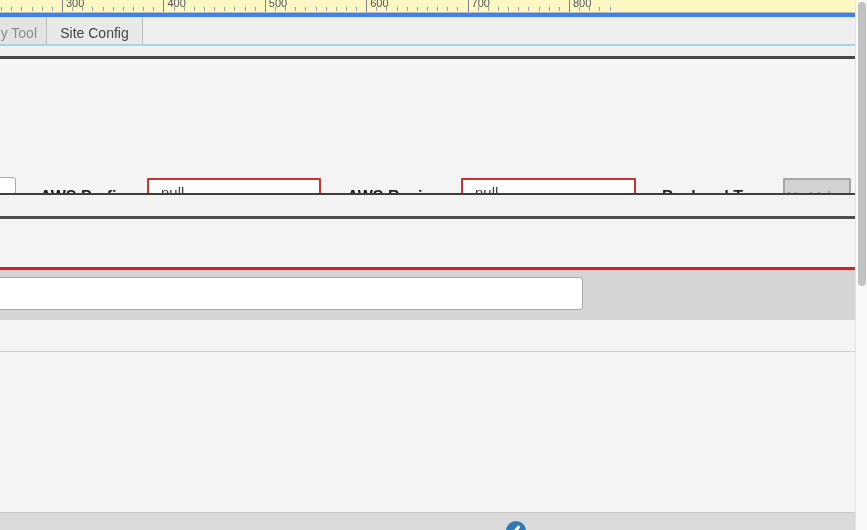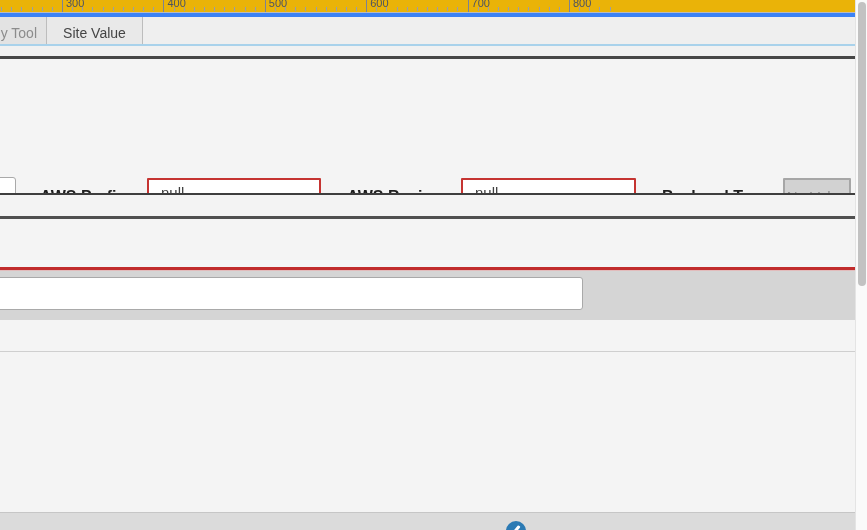--- a/index.html
+++ b/index.html
@@ -4,21 +4,21 @@
 <style>
   html,body{margin:0;padding:0;}
   body{
     width:867px;height:530px;overflow:hidden;position:relative;
     font-family:"Liberation Sans", sans-serif;
     background:#F4F4F4;
   }
   .abs{position:absolute;}
 
   
-  #ruler{left:0;top:0;width:855px;height:12px;background:#eab308;border-bottom:1px solid #B9BAC0;overflow:hidden;}
+  #ruler{left:0;top:0;width:855px;height:12px;background:#fef9c3;border-bottom:1px solid #B9BAC0;overflow:hidden;}
   #ruler-ticks{position:absolute;left:0;top:0;width:612px;height:12px;}
   .tick-minor{position:absolute;bottom:1px;width:1px;height:4px;background:#979DAD;}
   .tick-major{position:absolute;top:0;bottom:0;width:1px;background:#7C8294;}
   .tick-label{position:absolute;top:-3px;font-size:11px;color:#4D5362;letter-spacing:0px;}
 
   
   #tabbar{left:0;top:13px;width:855px;height:31px;background:#EFEFEF;border-top:4px solid #3b82f6;}
   .tab{position:absolute;top:0;height:31px;display:flex;align-items:center;font-size:14px;box-sizing:border-box;cursor:pointer;}
   #tab-query-tool{left:0;width:47px;background:#E3E3E3;border-right:1px solid #BDBDBD;color:#8C8C8C;justify-content:flex-end;padding-right:9px;}
   #tab-site-config{left:47px;width:96px;background:#E9E9E9;border-right:1px solid #BDBDBD;color:#454545;justify-content:center;}
@@ -144,21 +144,21 @@
       <div class="tick-major" style="left: 569px;"></div>
       <div class="tick-label" style="left: 573px;">800</div>
     </div>
 </div>
 
 <div class="abs" id="tabbar">
   <div class="tab" id="tab-query-tool">
     <span>y Tool</span>
   </div>
   <div class="tab" id="tab-site-config">
-    <span>Site Value</span>
+    <span>Site Config</span>
   </div>
 </div>
 <div class="abs" id="blue-line"></div>
 <div class="abs" id="strip-under-tabs"></div>
 
 <div class="abs dark-sep" id="dark-sep-1"></div>
 
 <div class="abs" id="form-section">
   <div id="partial-input-left"></div>
 

